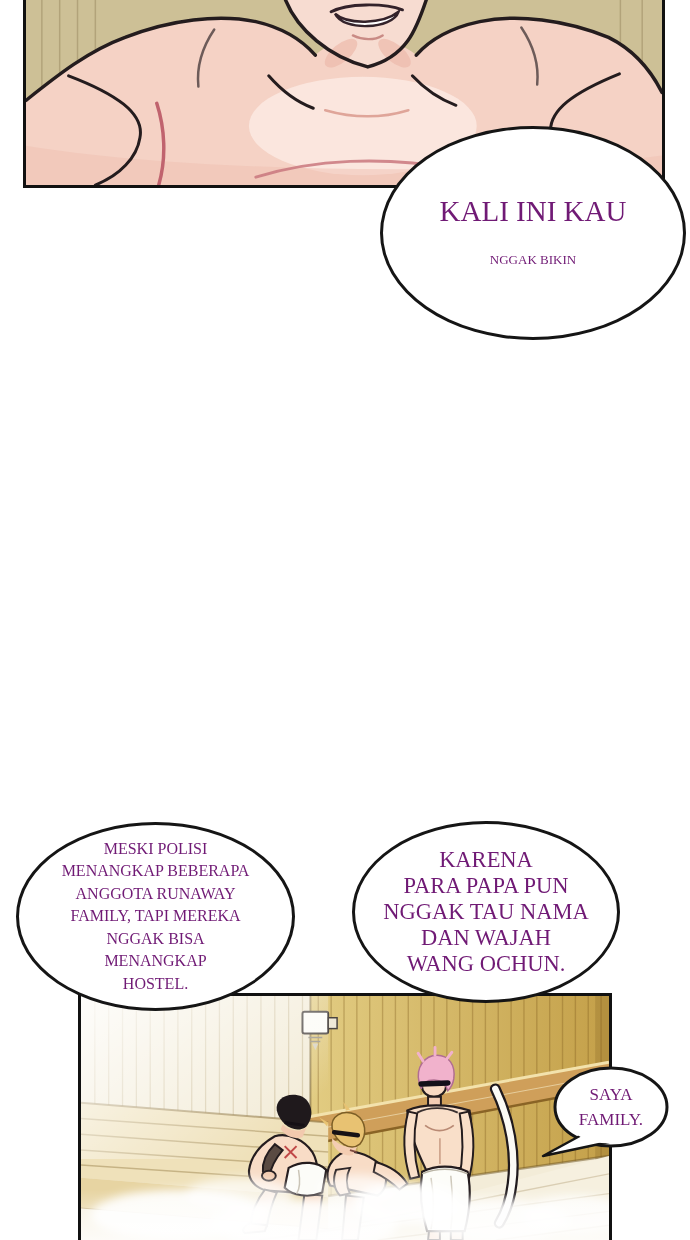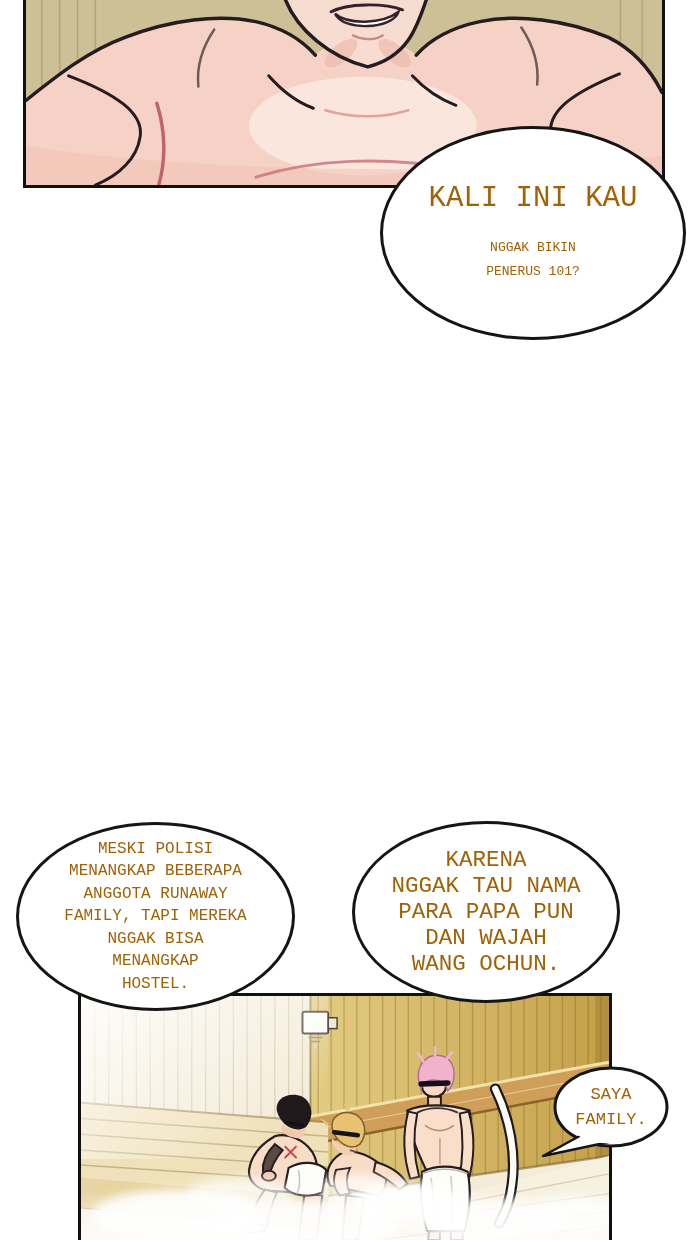--- a/index.html
+++ b/index.html
@@ -1,18 +1,18 @@
 <!DOCTYPE html>
 <html><head>
 <meta charset="utf-8">
 <style>
   html,body{margin:0;padding:0;background:#ffffff;}
   .page{
     position:relative;width:690px;height:1240px;background:#ffffff;
-    overflow:hidden;font-family:Liberation Mono, monospace;color:#a16207;
+    overflow:hidden;font-family:Liberation Serif, serif;color:#701a75;
   }
   .panel{position:absolute;box-sizing:border-box;overflow:hidden;background:#cdc096;z-index:1;}
   .panel svg{display:block;width:100%;height:100%;}
   .panel-top{left:23px;top:0;width:642px;height:188px;border:3px solid #111;border-top:none;}
   .panel-bottom{left:78px;top:993px;width:534px;height:247px;border:3px solid #111;border-bottom:none;background:#f3ecd8;}
   .bubble{
     position:absolute;background:#ffffff;border:3px solid #151515;border-radius:50%;
     display:flex;flex-direction:column;align-items:center;justify-content:center;
     text-align:center;z-index:5;box-sizing:border-box;line-height:1.15;
   }
@@ -249,38 +249,37 @@
       <rect x="0" y="196" width="534" height="51" fill="url(#fadeUp)" opacity="0.85"></rect>
     </svg>
   </div>
 
   <div class="bubble bubble-juri">
     <div class="big">
       <span>KALI INI KAU</span>
     </div>
     <div class="small">
       <span>NGGAK BIKIN</span>
-      <span>PENERUS 101?</span>
     </div>
   </div>
 
   <div class="bubble bubble-police">
     <span>MESKI POLISI</span>
     <span>MENANGKAP BEBERAPA</span>
     <span>ANGGOTA RUNAWAY</span>
     <span>FAMILY, TAPI MEREKA</span>
     <span>NGGAK BISA</span>
     <span>MENANGKAP</span>
     <span>HOSTEL.</span>
   </div>
 
   <div class="bubble bubble-karena">
     <span>KARENA</span>
+    <span>PARA PAPA PUN</span>
     <span>NGGAK TAU NAMA</span>
-    <span>PARA PAPA PUN</span>
     <span>DAN WAJAH</span>
     <span>WANG OCHUN.</span>
   </div>
 
   <svg class="bubble-saya-shape" viewBox="0 0 140 100">
     <ellipse cx="76" cy="45" rx="56" ry="39" fill="#ffffff" stroke="#151515" stroke-width="3"></ellipse>
     <path d="M52,70 L8,94 L74,80 Z" fill="#ffffff" stroke="#151515" stroke-width="2.5" stroke-linejoin="round"></path>
     <ellipse cx="76" cy="45" rx="53.5" ry="36.5" fill="#ffffff"></ellipse>
   </svg>
   <div class="bubble-saya-text">

